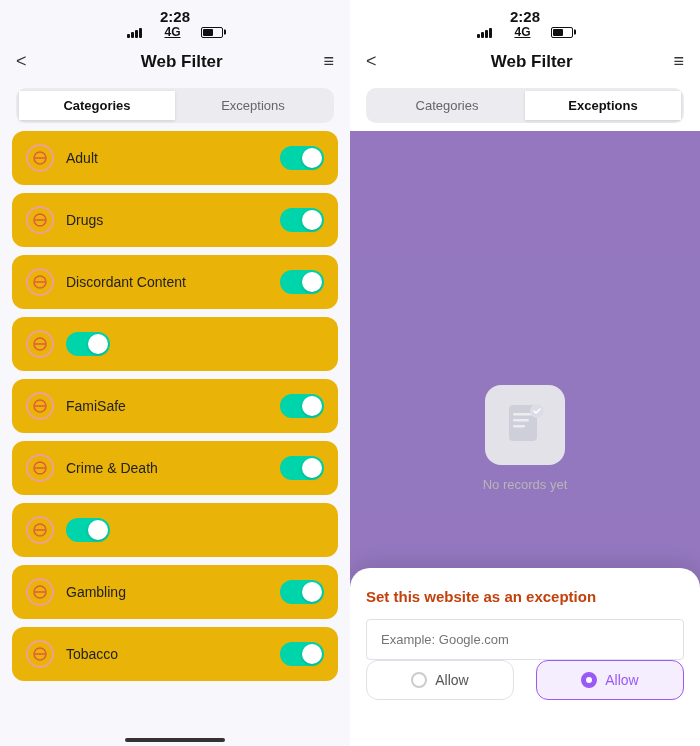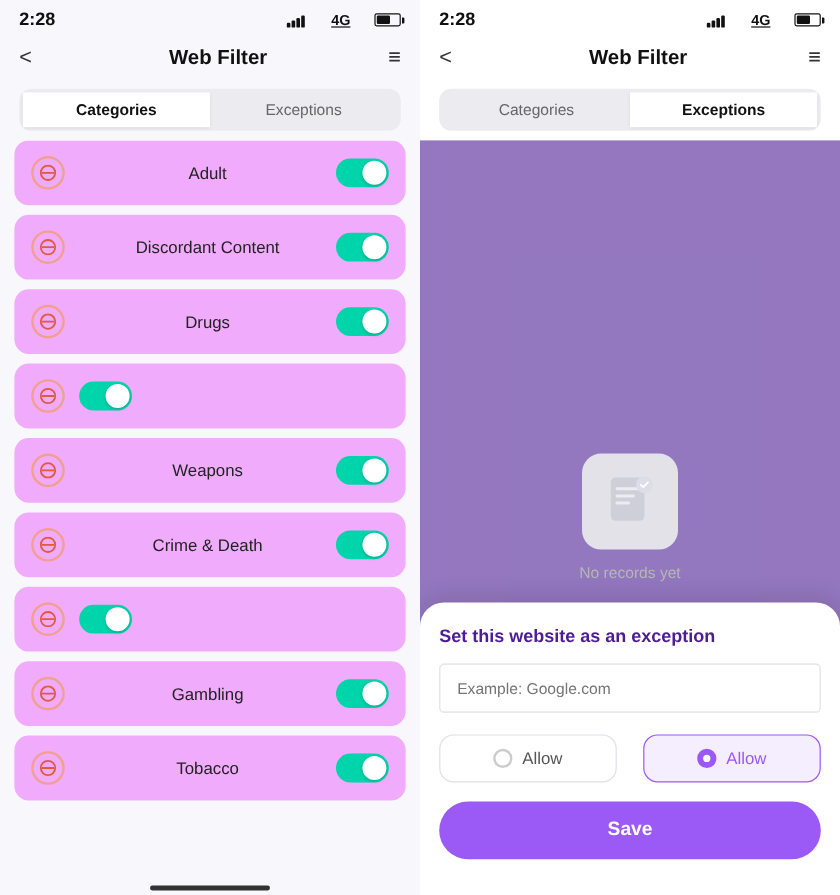--- a/index.html
+++ b/index.html
@@ -33,20 +33,21 @@
       position: relative;
     }
 
     
     .status-bar {
       display: flex;
       justify-content: space-between;
       align-items: center;
       padding: 8px 16px 4px;
       background: #f8f8fc;
+      flex-direction: column;
     }
     .status-bar.right { background: #fff; }
     .status-time {
       font-size: 15px;
       font-weight: 600;
       color: #111;
     }
     .status-icons {
       display: flex;
       align-items: center;
@@ -157,25 +158,24 @@
     .category-list {
       flex: 1;
       overflow-y: auto;
       padding: 0 12px;
     }
     .category-list::-webkit-scrollbar { display: none; }
 
     .category-item {
       display: flex;
       align-items: center;
-      background: #f0abfc;
+      background: #eab308;
       border-radius: 12px;
       padding: 13px 14px;
       margin-bottom: 8px;
-      text-align: center;
     }
 
     .category-icon {
       width: 28px;
       height: 28px;
       border-radius: 50%;
       border: 2px solid #f0a090;
       display: flex;
       align-items: center;
       justify-content: center;
@@ -252,32 +252,32 @@
       right: 0;
       background: #fff;
       border-radius: 20px 20px 0 0;
       padding: 20px 16px 30px;
       box-shadow: 0 -4px 20px rgba(0,0,0,0.12);
       z-index: 10;
     }
     .sheet-title {
       font-size: 15px;
       font-weight: 600;
-      color: #4c1d95;
+      color: #c2410c;
       margin-bottom: 14px;
     }
     .url-input {
       width: 100%;
       padding: 12px 14px;
       border: 1.5px solid #e0e0e8;
       border-radius: 4px;
       font-size: 13px;
       color: #999;
       outline: none;
-      margin-bottom: 18px;
+      margin-bottom: 0;
       background: #fff;
     }
 
     .radio-group {
       display: flex;
       gap: 22px;
       margin-bottom: 16px;
     }
     .radio-option {
       flex: 1;
@@ -392,53 +392,53 @@
       <div class="toggle"></div>
     </div>
 
     <div class="category-item">
       <div class="category-icon">
         <svg viewBox="0 0 14 14" fill="none">
           <circle cx="7" cy="7" r="6" stroke="#e05a40" stroke-width="1.5"></circle>
           <line x1="2" y1="7" x2="12" y2="7" stroke="#e05a40" stroke-width="1.5"></line>
         </svg>
       </div>
+      <span class="category-label">Drugs</span>
+      <div class="toggle"></div>
+    </div>
+
+    <div class="category-item">
+      <div class="category-icon">
+        <svg viewBox="0 0 14 14" fill="none">
+          <circle cx="7" cy="7" r="6" stroke="#e05a40" stroke-width="1.5"></circle>
+          <line x1="2" y1="7" x2="12" y2="7" stroke="#e05a40" stroke-width="1.5"></line>
+        </svg>
+      </div>
       <span class="category-label">Discordant Content</span>
       <div class="toggle"></div>
     </div>
 
     <div class="category-item">
       <div class="category-icon">
         <svg viewBox="0 0 14 14" fill="none">
           <circle cx="7" cy="7" r="6" stroke="#e05a40" stroke-width="1.5"></circle>
           <line x1="2" y1="7" x2="12" y2="7" stroke="#e05a40" stroke-width="1.5"></line>
         </svg>
       </div>
-      <span class="category-label">Drugs</span>
-      <div class="toggle"></div>
-    </div>
-
-    <div class="category-item">
-      <div class="category-icon">
-        <svg viewBox="0 0 14 14" fill="none">
-          <circle cx="7" cy="7" r="6" stroke="#e05a40" stroke-width="1.5"></circle>
-          <line x1="2" y1="7" x2="12" y2="7" stroke="#e05a40" stroke-width="1.5"></line>
-        </svg>
-      </div>
-      <div class="toggle"></div>
-    </div>
-
-    <div class="category-item">
-      <div class="category-icon">
-        <svg viewBox="0 0 14 14" fill="none">
-          <circle cx="7" cy="7" r="6" stroke="#e05a40" stroke-width="1.5"></circle>
-          <line x1="2" y1="7" x2="12" y2="7" stroke="#e05a40" stroke-width="1.5"></line>
-        </svg>
-      </div>
-      <span class="category-label">Weapons</span>
+      <div class="toggle"></div>
+    </div>
+
+    <div class="category-item">
+      <div class="category-icon">
+        <svg viewBox="0 0 14 14" fill="none">
+          <circle cx="7" cy="7" r="6" stroke="#e05a40" stroke-width="1.5"></circle>
+          <line x1="2" y1="7" x2="12" y2="7" stroke="#e05a40" stroke-width="1.5"></line>
+        </svg>
+      </div>
+      <span class="category-label">FamiSafe</span>
       <div class="toggle"></div>
     </div>
 
     <div class="category-item">
       <div class="category-icon">
         <svg viewBox="0 0 14 14" fill="none">
           <circle cx="7" cy="7" r="6" stroke="#e05a40" stroke-width="1.5"></circle>
           <line x1="2" y1="7" x2="12" y2="7" stroke="#e05a40" stroke-width="1.5"></line>
         </svg>
       </div>
@@ -540,19 +540,18 @@
       <div class="radio-option">
         <div class="radio-dot"></div>
         <span>Allow</span>
       </div>
       <div class="radio-option selected">
         <div class="radio-dot selected"></div>
         <span>Allow</span>
       </div>
     </div>
 
-    <button class="save-btn">Save</button>
   </div>
 
   <div style="position:absolute;bottom:6px;left:50%;transform:translateX(-50%);">
     <div class="home-indicator" style="margin:0;"></div>
   </div>
 </div>
 
 </body></html>

